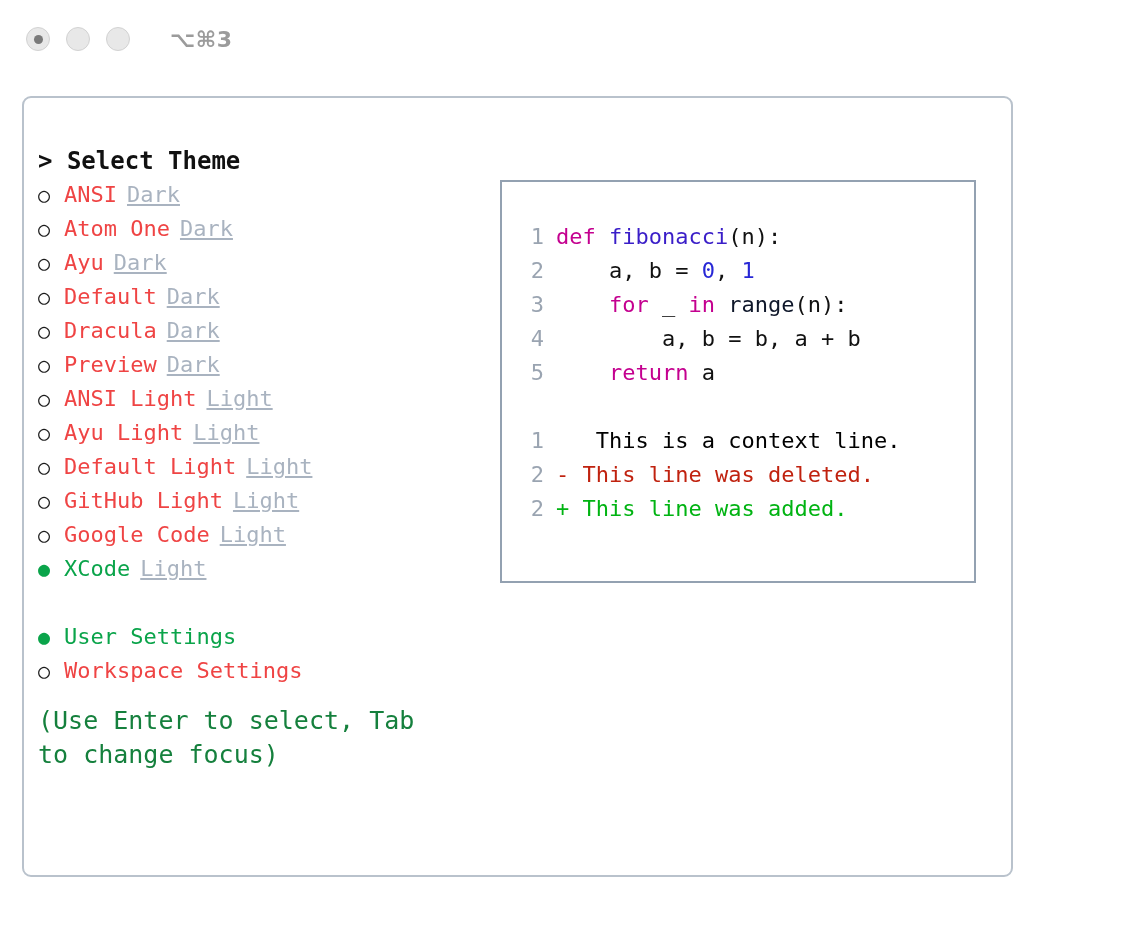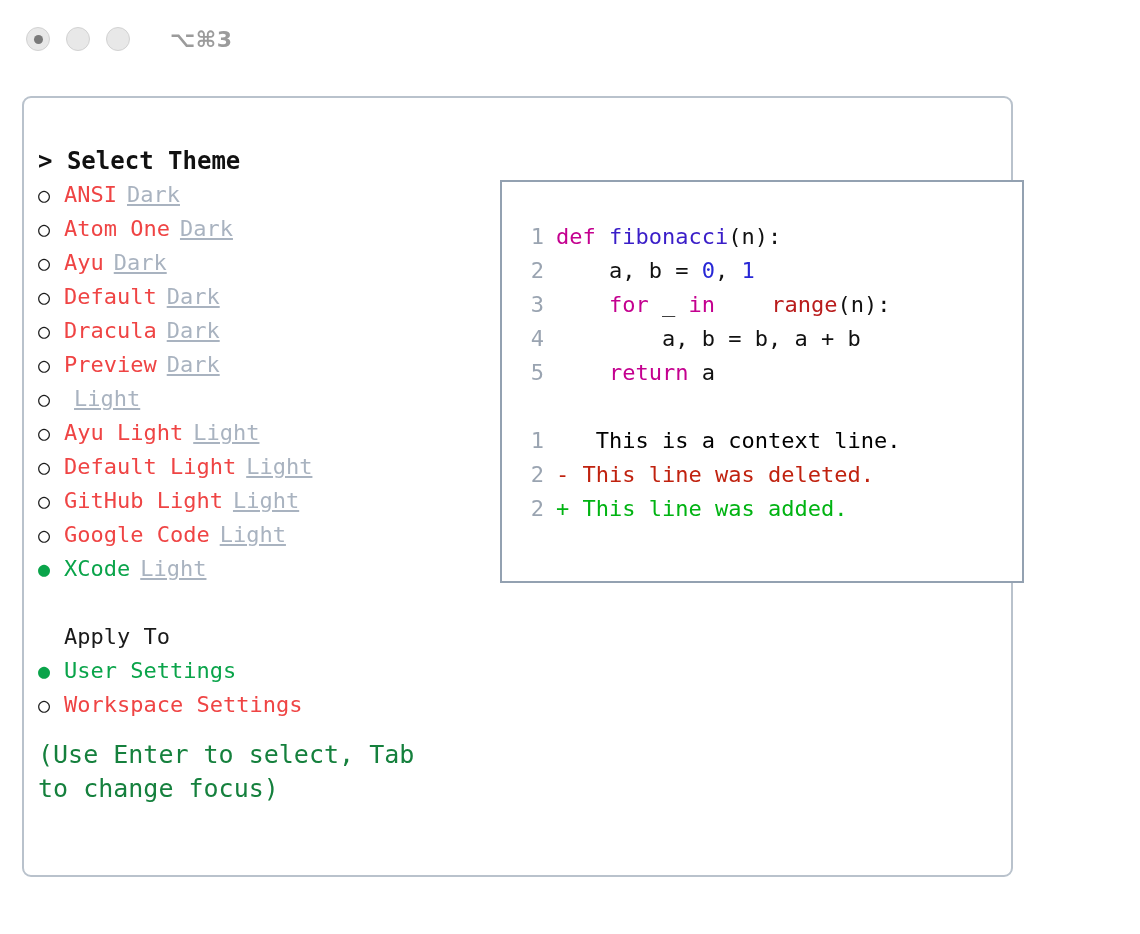--- a/index.html
+++ b/index.html
@@ -148,21 +148,21 @@
     width: 500px;
   }
   .preview-title {
     font-size: 23px;
     color: #111111;
     line-height: 34px;
     white-space: pre;
   }
   .preview-box {
     margin-top: 36px;
-    width: 524px;
+    width: 476px;
     height: 403px;
     border: 2px solid #93a1b1;
     box-sizing: border-box;
     background: #ffffff;
     position: relative;
   }
   .code {
     position: absolute;
     left: 16px;
     top: 38px;
@@ -172,21 +172,21 @@
   }
   .code .ln {
     display: inline-block;
     width: 26px;
     text-align: right;
     color: #9aa4b1;
     margin-right: 12px;
   }
   .kw   { color: #c4008f; }
   .fn   { color: #3a1ec8; }
-  .bi   { color: #b91c1c; margin-left: 43px; }
+  .bi   { color: #0f172a; }
   .num  { color: #2727d6; }
   .punc { color: #111111; }
   .ident{ color: #111111; }
   .ctx  { color: #000000; }
   .del  { color: #c0220f; }
   .add  { color: #00b312; }
   .blankline { height: 34px; }
 </style>
 </head>
 <body>
@@ -207,31 +207,30 @@
 
       <div class="left-col">
         <div class="list-header">&gt; Select Theme</div>
         <div id="theme-list">
             <div class="theme-row"><span class="bullet">○</span><span class="theme-name">ANSI</span><span class="theme-variant">Dark</span></div>
             <div class="theme-row"><span class="bullet">○</span><span class="theme-name">Atom One</span><span class="theme-variant">Dark</span></div>
             <div class="theme-row"><span class="bullet">○</span><span class="theme-name">Ayu</span><span class="theme-variant">Dark</span></div>
             <div class="theme-row"><span class="bullet">○</span><span class="theme-name">Default</span><span class="theme-variant">Dark</span></div>
             <div class="theme-row"><span class="bullet">○</span><span class="theme-name">Dracula</span><span class="theme-variant">Dark</span></div>
             <div class="theme-row"><span class="bullet">○</span><span class="theme-name">Preview</span><span class="theme-variant">Dark</span></div>
-            <div class="theme-row"><span class="bullet">○</span><span class="theme-variant">Light</span></div>
+            <div class="theme-row"><span class="bullet">○</span><span class="theme-name">ANSI Light</span><span class="theme-variant">Light</span></div>
             <div class="theme-row"><span class="bullet">○</span><span class="theme-name">Ayu Light</span><span class="theme-variant">Light</span></div>
             <div class="theme-row"><span class="bullet">○</span><span class="theme-name">Default Light</span><span class="theme-variant">Light</span></div>
             <div class="theme-row"><span class="bullet">○</span><span class="theme-name">GitHub Light</span><span class="theme-variant">Light</span></div>
             <div class="theme-row"><span class="bullet">○</span><span class="theme-name">Google Code</span><span class="theme-variant">Light</span></div>
             <div class="theme-row selected"><span class="bullet">●</span><span class="theme-name">XCode</span><span class="theme-variant">Light</span></div>
           </div>
 
         <div class="spacer-block"></div>
 
-        <div class="applyto-header">Apply To</div>
         <div id="apply-list">
             <div class="theme-row selected"><span class="bullet">●</span><span class="theme-name">User Settings</span></div>
             <div class="theme-row"><span class="bullet">○</span><span class="theme-name">Workspace Settings</span></div>
           </div>
 
         <div class="hint">(Use Enter to select, Tab to change focus)</div>
       </div>
 
       <div class="right-col">
         <div class="preview-box">

